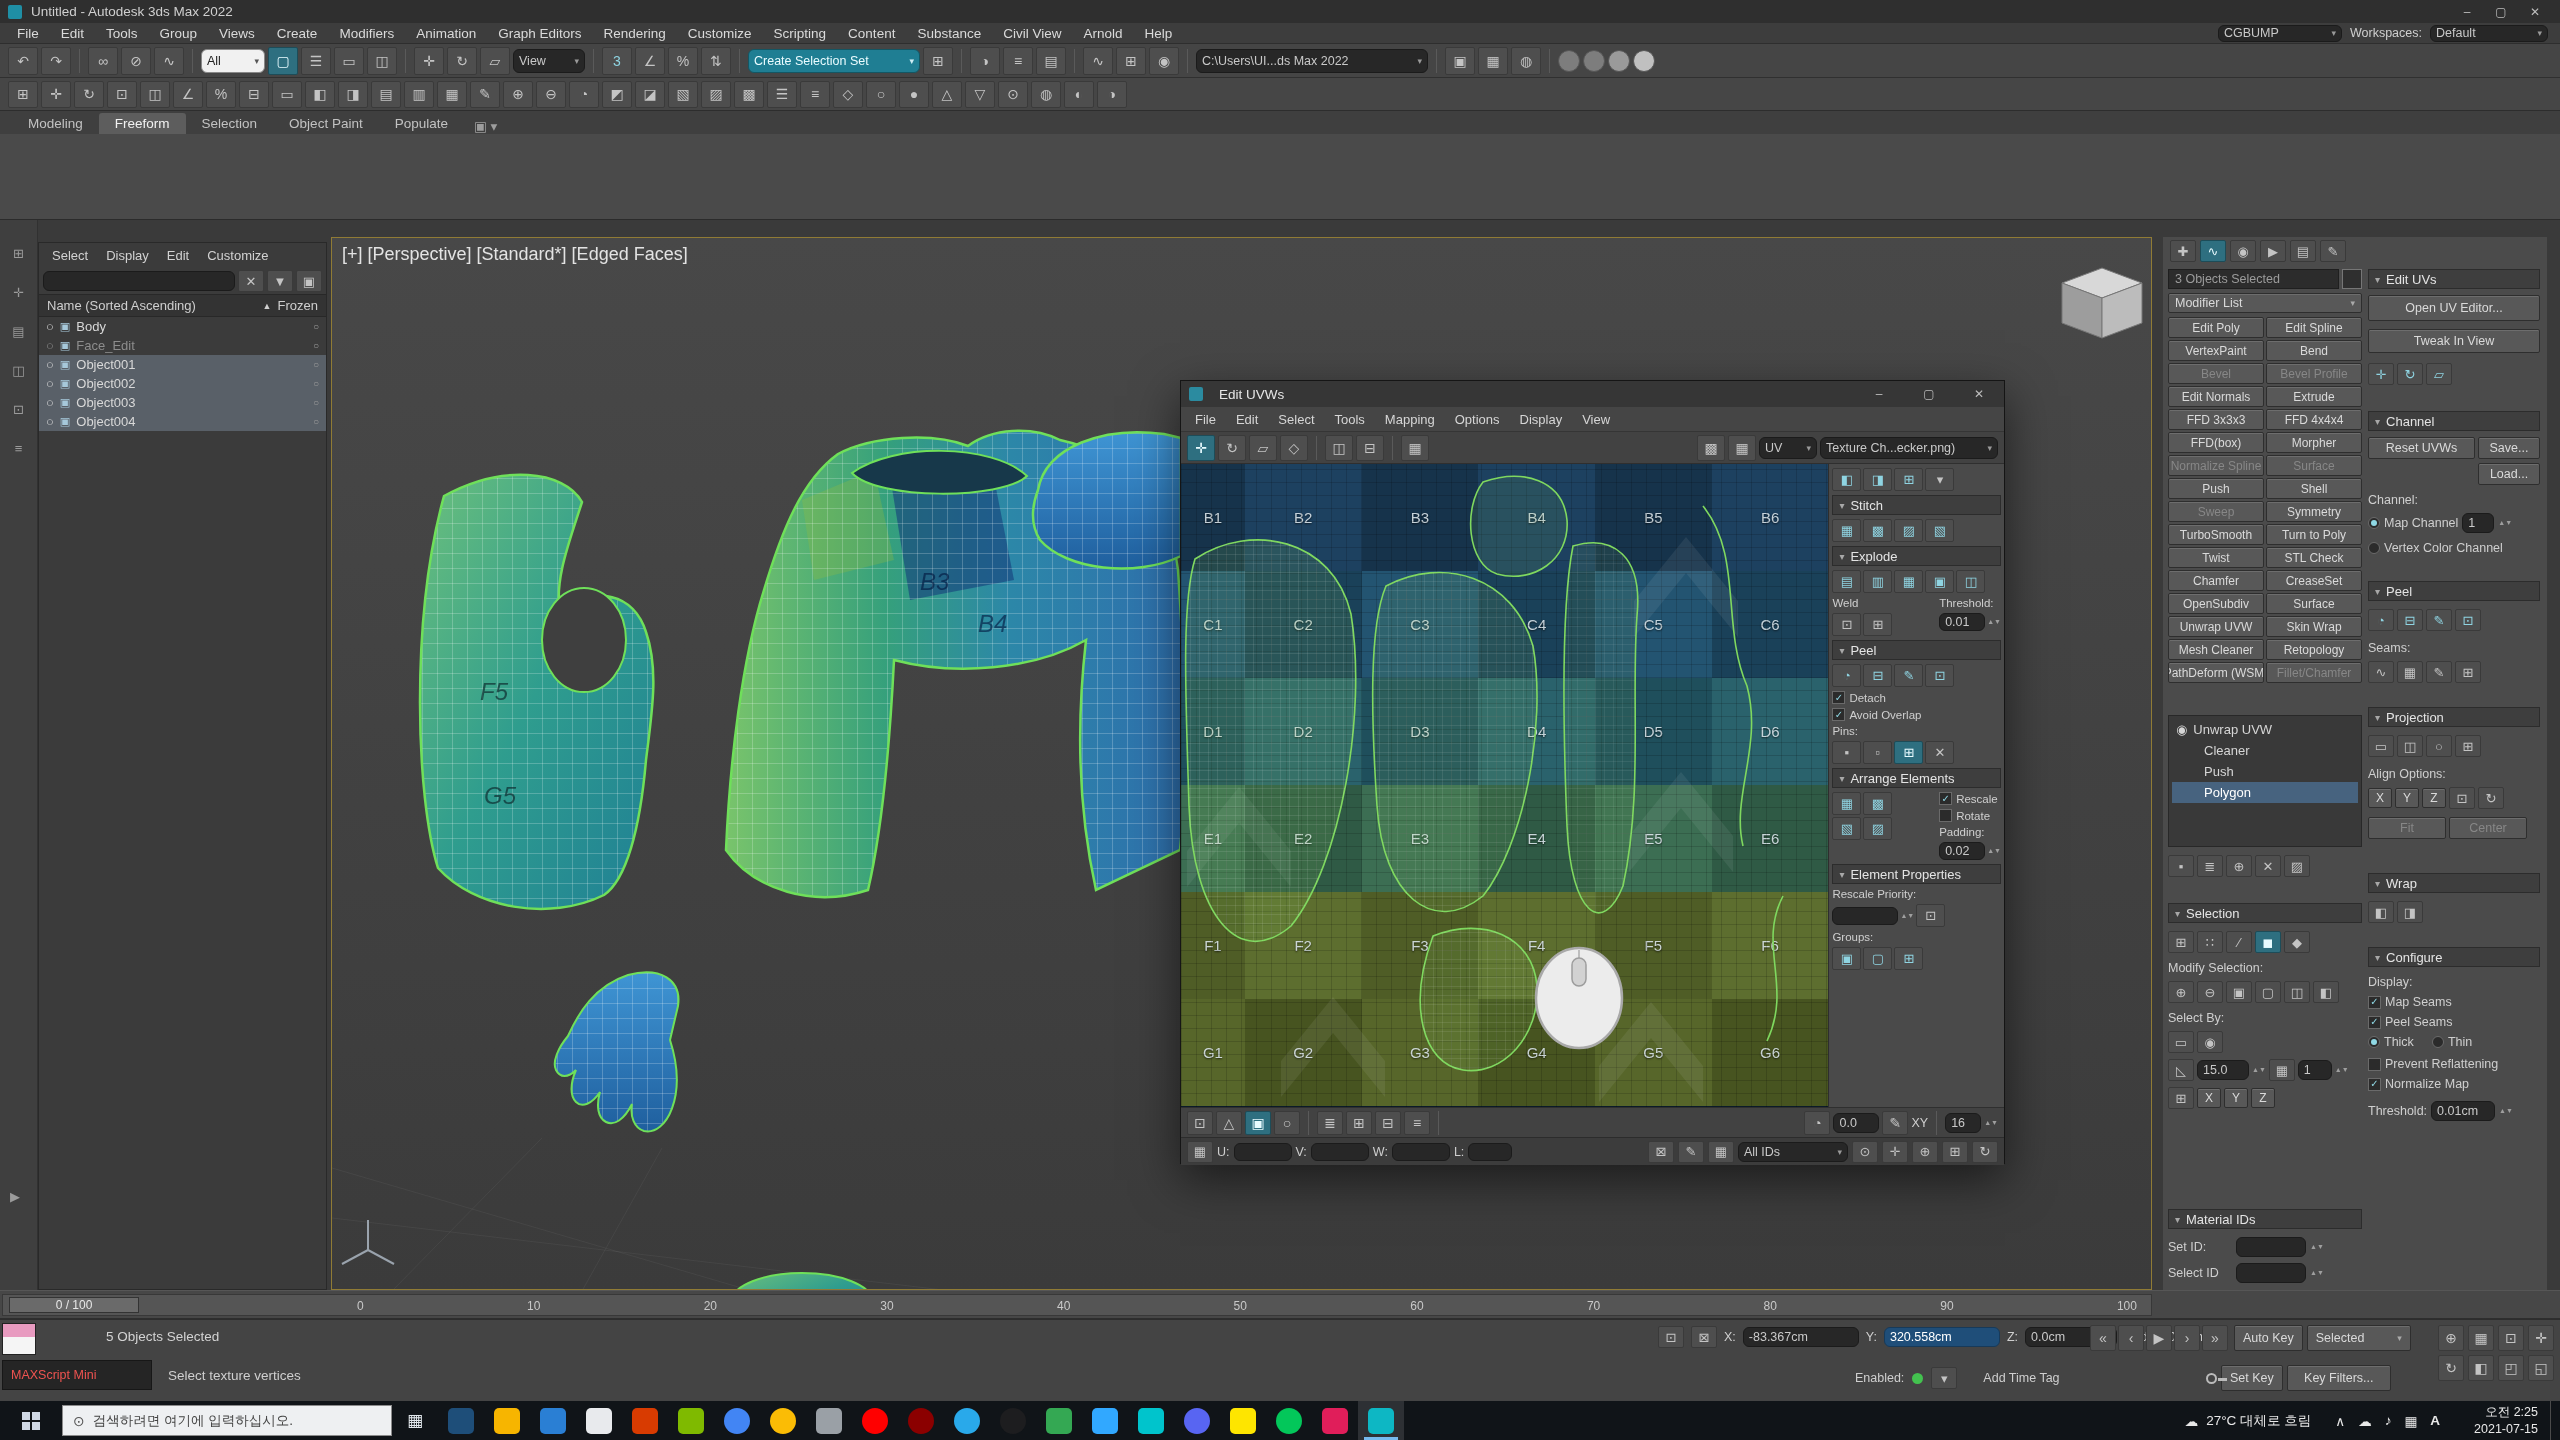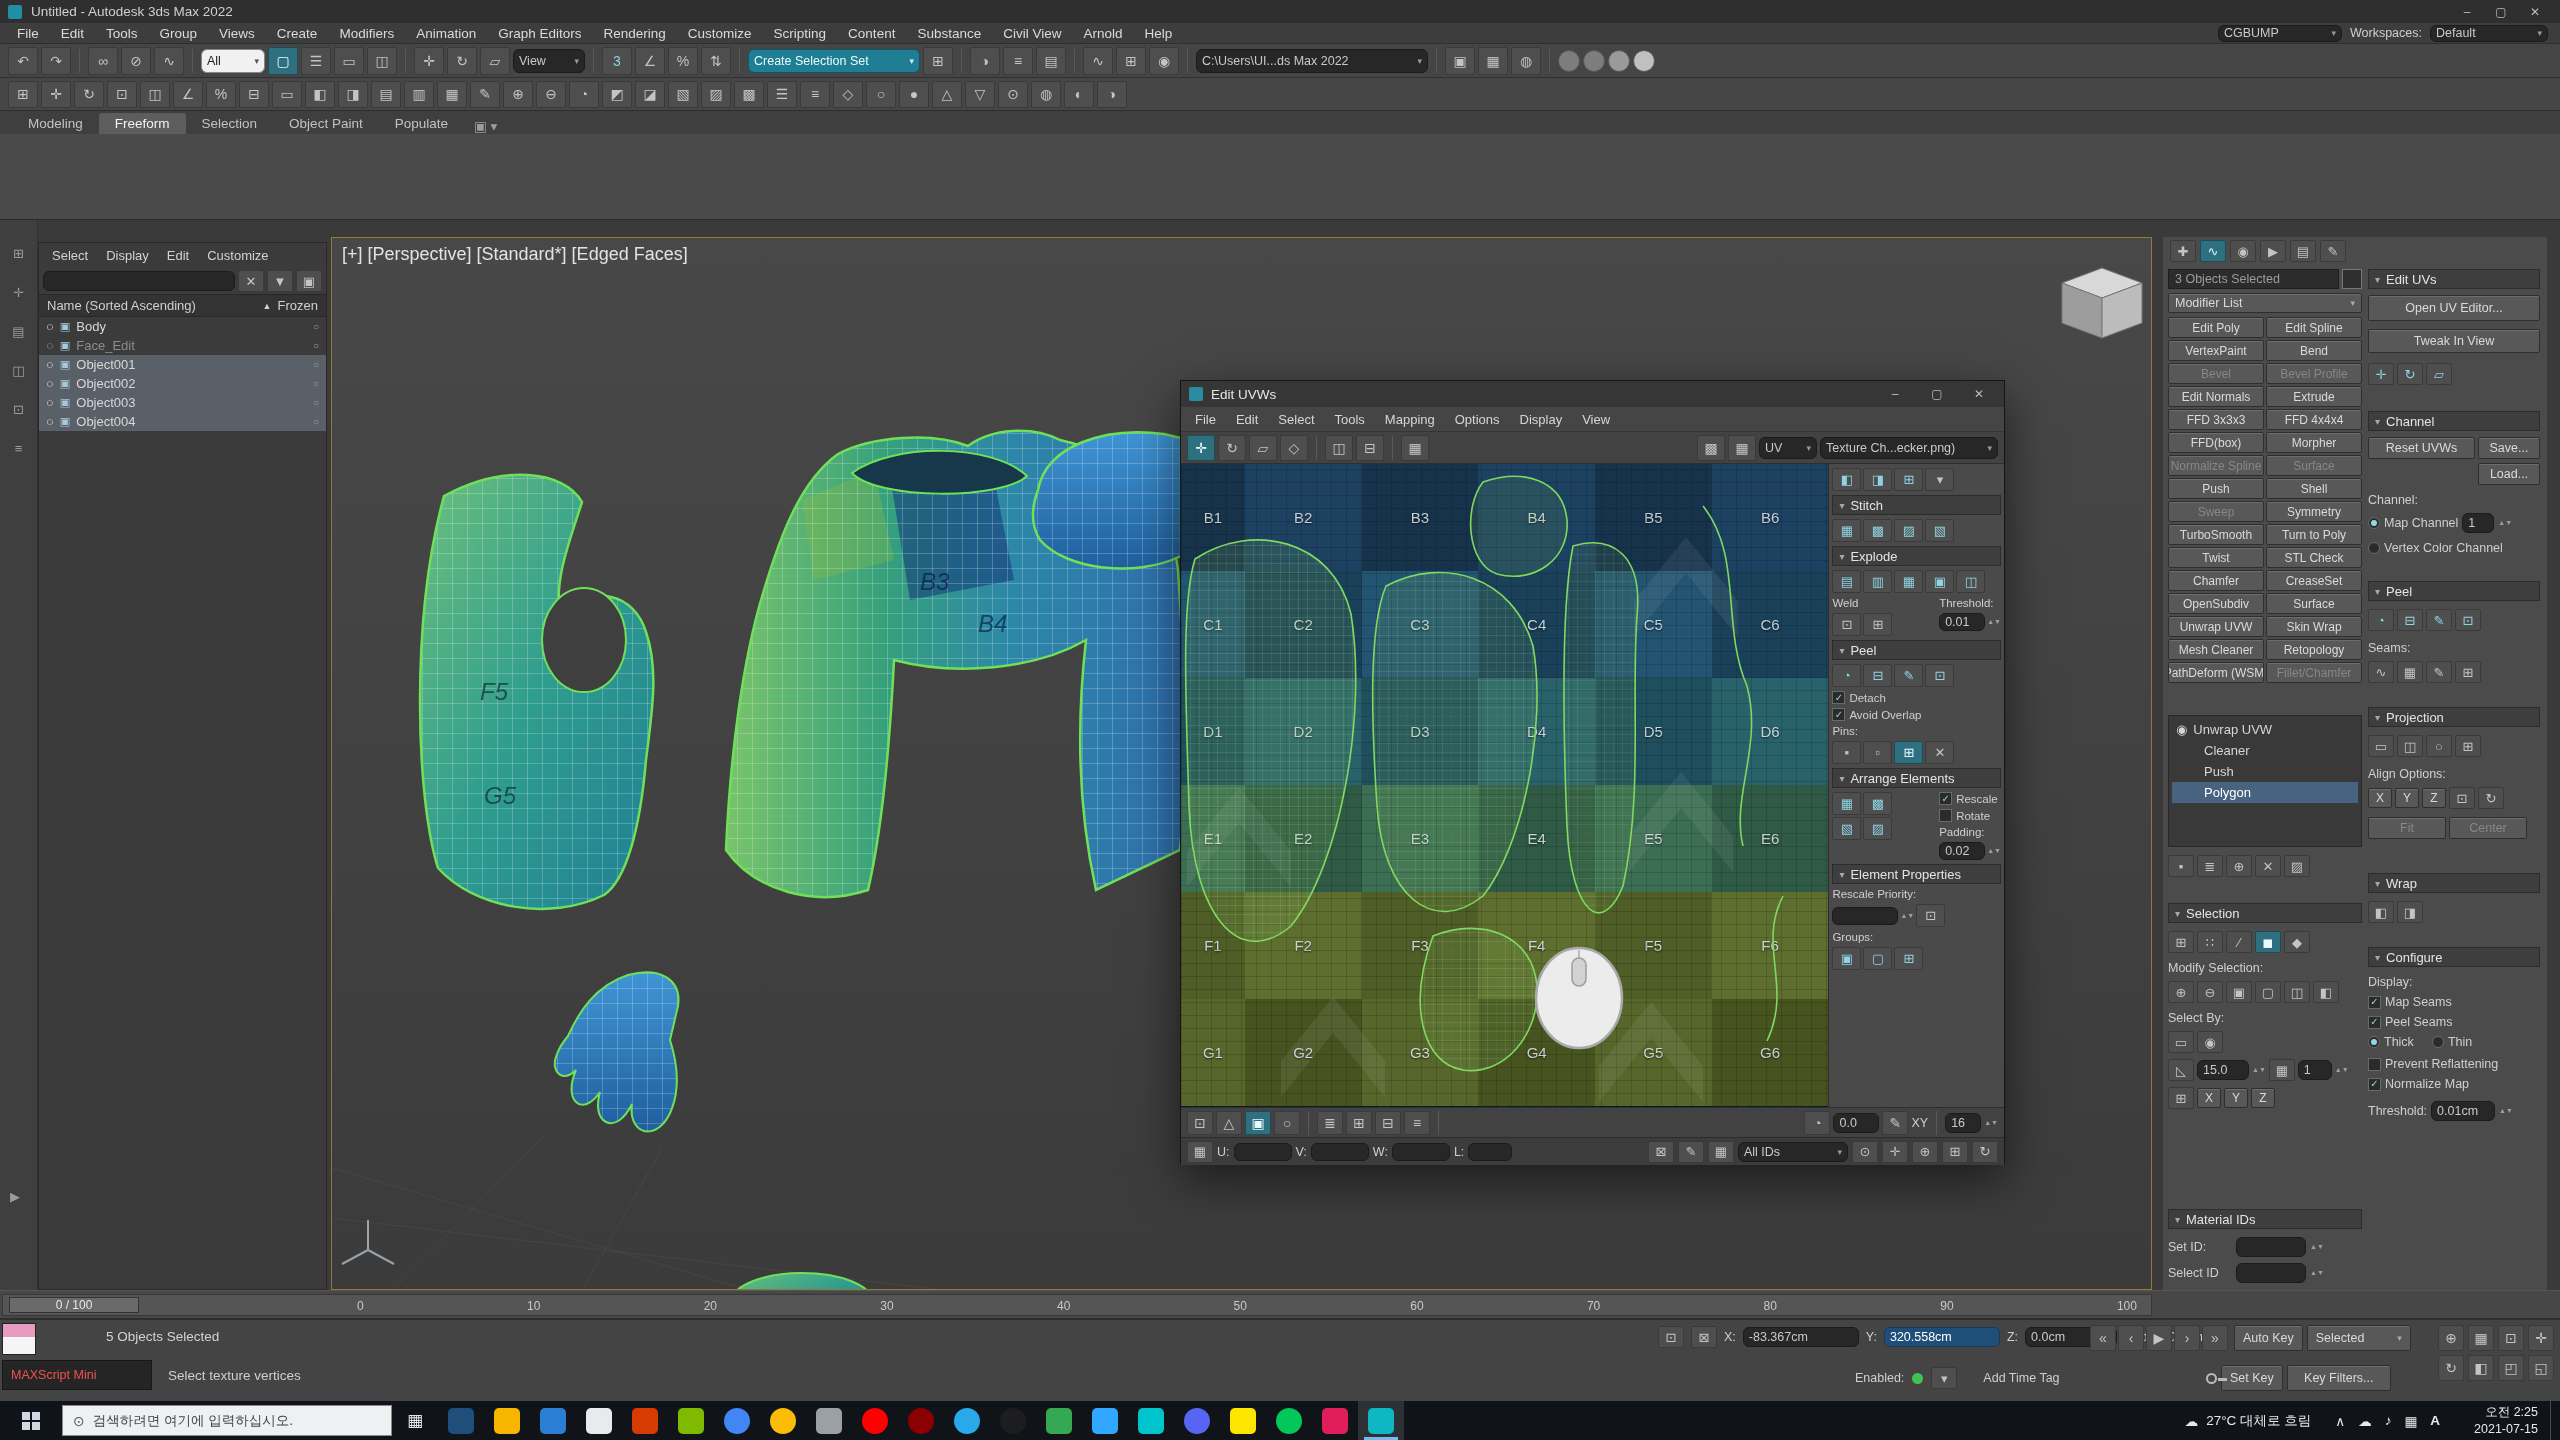--- a/index.html
+++ b/index.html
@@ -75,21 +75,21 @@
   .bgrid{display:grid;grid-template-columns:1fr 1fr;gap:2px;margin-top:4px}
   .bgrid .btn{height:21px;font-size:12px;padding:0 2px}
   .stack{margin-top:32px;height:132px;background:#393939;border:1px solid #282828;padding:3px;font-size:13px}
   .strow{height:21px;display:flex;align-items:center;gap:6px;padding:0 4px}
   .strow.sub{padding-left:32px}
   .strow.on{background:#47637f;color:#fff}
   .mt4{margin-top:4px}.mt6{margin-top:6px}.mt8{margin-top:8px}.mt10{margin-top:10px}.mt26{margin-top:26px}.mt30{margin-top:24px}.mt34{margin-top:34px}.mt100{margin-top:100px}
   .xyzb{width:24px;height:20px;font-size:12px}
   
   .dlg{left:1180px;top:380px;width:825px;height:784px;background:#4a4a4a;border:1px solid #151515;box-shadow:0 16px 44px rgba(0,0,0,.55);z-index:50;font-size:13px}
-  .dlg-title{height:26px;background:#363636;display:flex;align-items:center;gap:8px;padding:0 8px;font-size:13.5px;color:#e6e6e6}
+  .dlg-title{height:26px;background:#363636;display:flex;align-items:center;gap:16px;padding:0 8px;font-size:13.5px;color:#e6e6e6}
   .d-ico{width:14px;height:14px;background:#2b8ba0;border-radius:2px;flex:none}
   .dlg-menu{height:25px;display:flex;align-items:center;padding:0 4px;background:#454545;border-bottom:1px solid #353535}
   .dlg-menu span{padding:0 10px}
   .dlg-tools{height:32px;display:flex;align-items:center;gap:3px;padding:0 6px;background:#424242;border-bottom:1px solid #2f2f2f}
   .dlg-tools .ico{width:28px;height:26px}
   .dlg-body{display:flex;height:643px}
   .canvas{width:649px;height:643px;position:relative;overflow:hidden;background:#0d2030}
   .uvrow{display:flex;height:107px}
   .uvcell{width:117px;height:100%;display:flex;align-items:center;justify-content:center;position:relative}
   .uvcell:first-child{width:64px}

